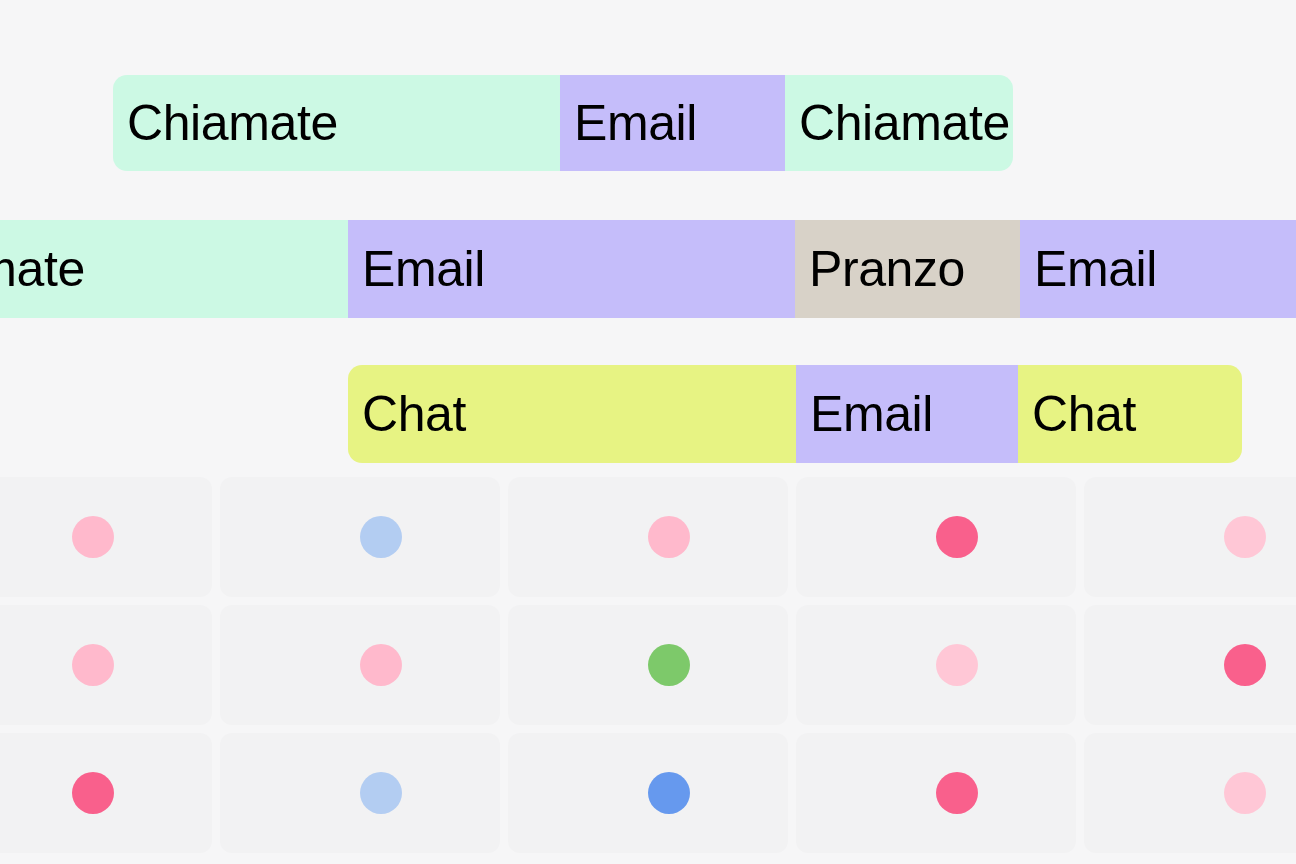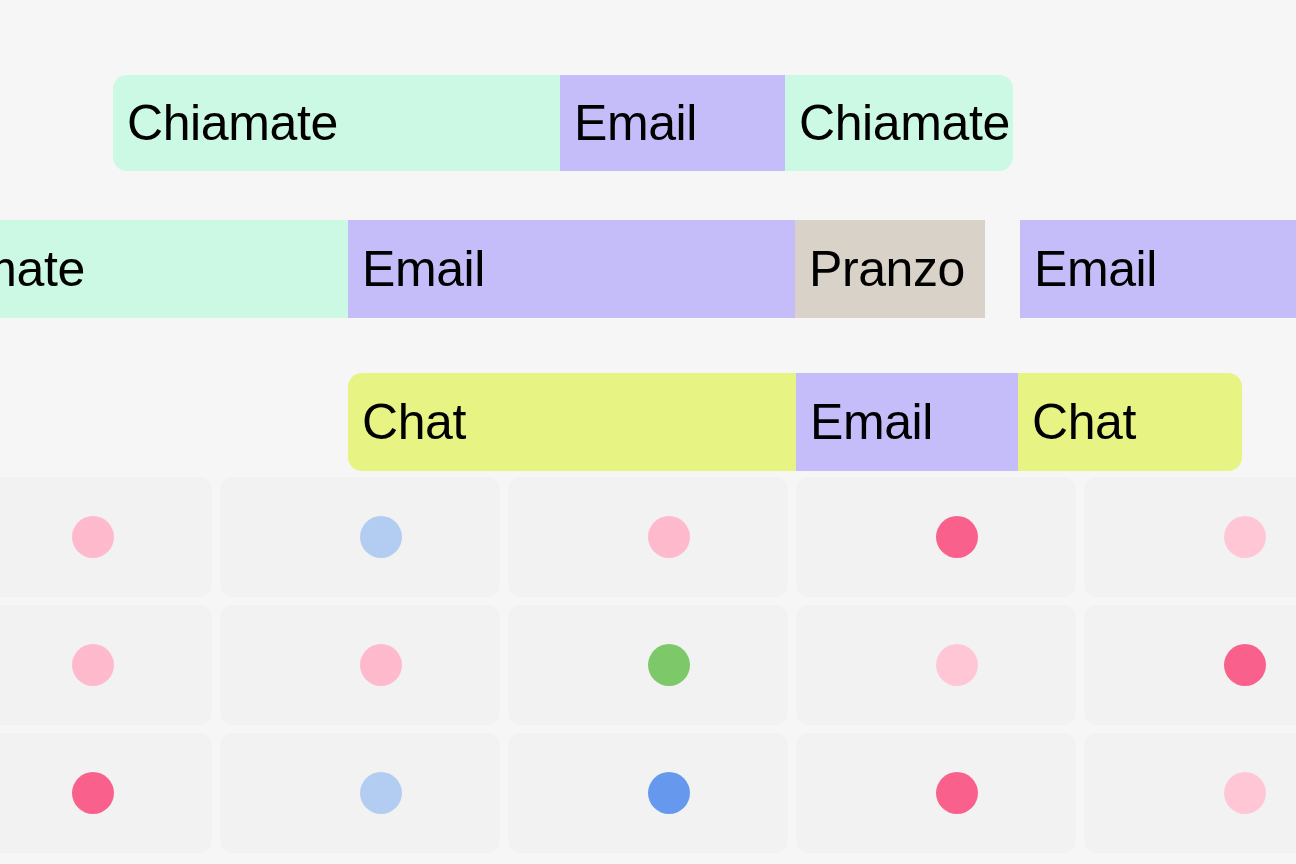--- a/index.html
+++ b/index.html
@@ -26,21 +26,21 @@
   }
 
   .track {
     position: absolute;
     left: 0;
     width: 1296px;
     height: 98px;
   }
   .track.row1 { top: 43px; height: 96px; }
   .track.row2 { top: 188px; height: 98px; }
-  .track.row3 { top: 341px; height: 98px; }
+  .track.row3 { top: 333px; height: 98px; }
 
   .event {
     position: absolute;
     top: 0;
     height: 100%;
     box-sizing: border-box;
     display: flex;
     align-items: center;
     overflow: hidden;
     white-space: nowrap;
@@ -105,21 +105,21 @@
         <span class="label">Chiamate</span>
       </div>
     </div>
   <div class="track row2">
       <div class="event" style="left: -140px; width: 488px; background: rgb(204, 249, 228);">
         <span class="label">Chiamate</span>
       </div>
       <div class="event" style="left: 348px; width: 447px; background: rgb(197, 189, 250);">
         <span class="label">Email</span>
       </div>
-      <div class="event" style="left: 795px; width: 190px; background: rgb(216, 210, 200);">
+      <div class="event" style="left: 795px; width: 225px; background: rgb(216, 210, 200);">
         <span class="label">Pranzo</span>
       </div>
       <div class="event" style="left: 1020px; width: 276px; background: rgb(197, 189, 250);">
         <span class="label">Email</span>
       </div>
     </div>
   <div class="track row3">
       <div class="event round-l" style="left: 348px; width: 448px; background: rgb(231, 243, 131);">
         <span class="label">Chat</span>
       </div>

